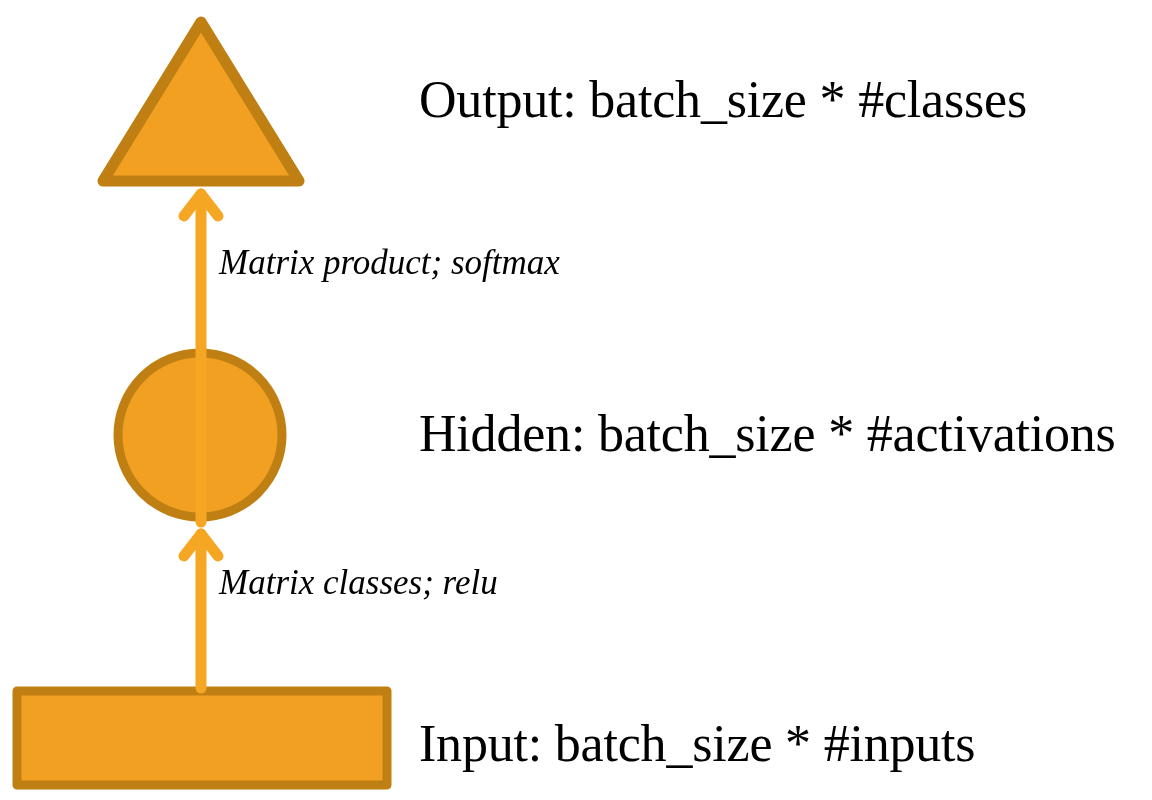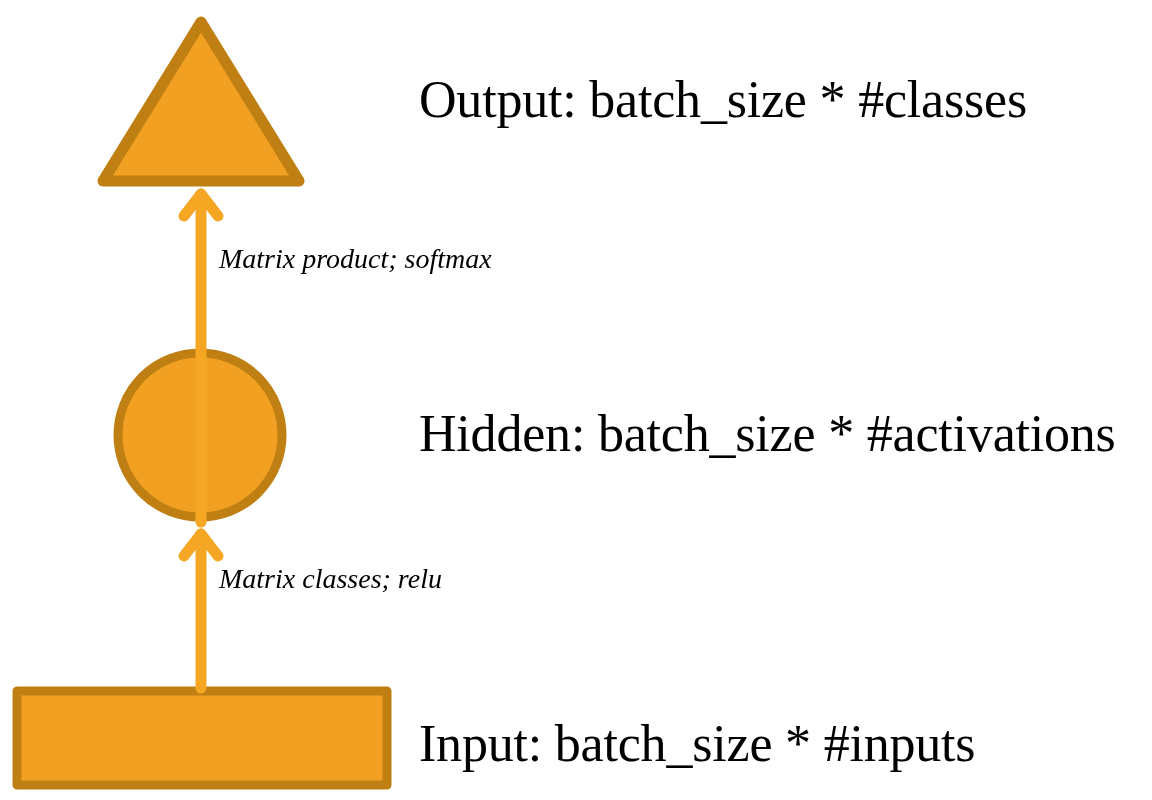--- a/index.html
+++ b/index.html
@@ -38,21 +38,21 @@
     line-height: 1;
   }
   #label-output  { left: 419px; top: 74px;  }
   #label-hidden  { left: 419px; top: 408px; }
   #label-input   { left: 419px; top: 718px; }
 
   
   .edge-label {
     position: absolute;
     font-family: "Liberation Serif", "DejaVu Serif", serif;
-    font-size: 28px;
+    font-size: 35px;
     font-style: italic;
     font-weight: 400;
     color: #000000;
     white-space: nowrap;
     line-height: 1;
   }
   #edge-label-softmax { left: 219px; top: 245px; }
   #edge-label-relu    { left: 219px; top: 565px; }
 </style>
 </head>

